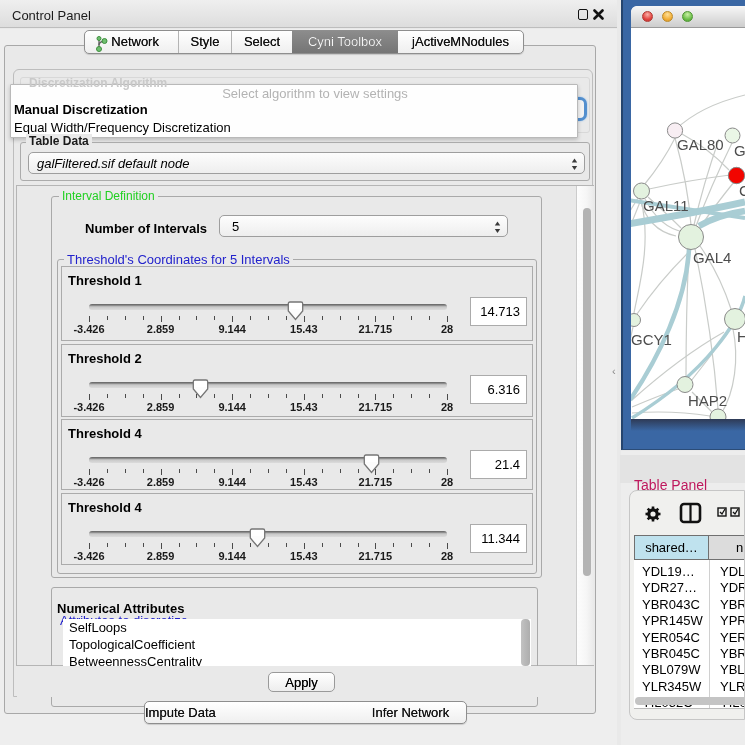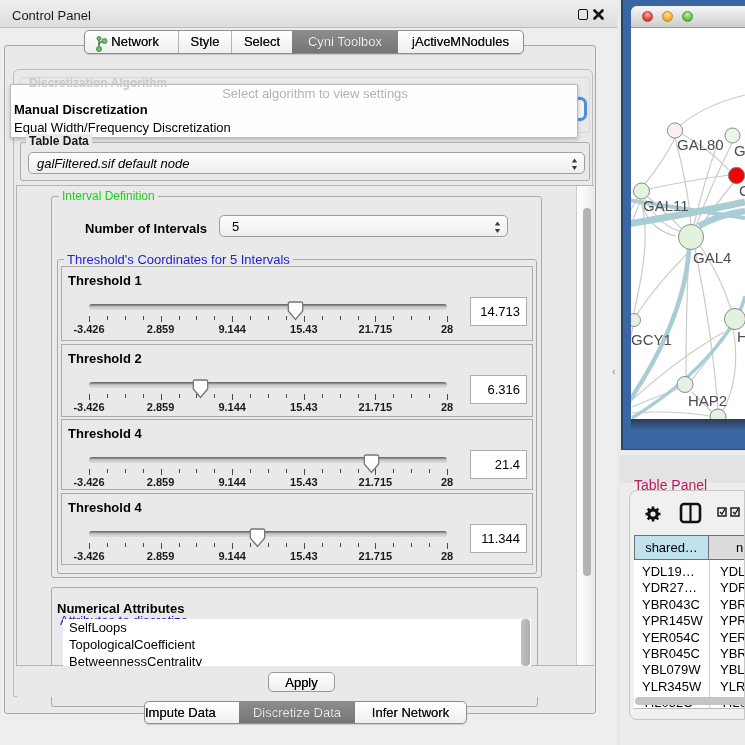--- a/index.html
+++ b/index.html
@@ -227,21 +227,20 @@
   <div style="font-size:13px;color:#000;padding-left:6px;line-height:17px;">SelfLoops<br>TopologicalCoefficient<br>BetweennessCentrality</div>
 </div>
 <div class="abs" style="left:521px;top:619px;width:9px;height:47px;background:linear-gradient(90deg,#C2C2C2,#ADADAD);border-radius:4px;"></div>
 
 <div class="abs" style="left:17px;top:666px;width:576px;height:31px;background:#E9E9E9;"></div>
 
 <div class="abs" style="left:268px;top:672px;width:67px;height:20px;background:linear-gradient(#FFFFFF,#EDEDED);border:1px solid #999;border-radius:5px;text-align:center;font-size:13px;line-height:19px;text-shadow:0 0 0.6px rgba(17,17,17,0.9);">Apply</div>
 
 <div class="abs" style="left:144px;top:701px;width:323px;height:23px;background:linear-gradient(#FFFFFF,#EFEFEF);border:1px solid #8E8E8E;border-radius:5px;box-shadow:0 1px 1px rgba(0,0,0,0.15);font-size:13px;font-weight:normal;color:#111;text-shadow:0 0 0.6px rgba(17,17,17,0.9);">
   <div class="abs" style="left:0;top:0;width:94px;height:21px;line-height:21px;text-align:left;">Impute Data</div>
-  <div class="abs" style="left:94px;top:0;width:116px;height:21px;line-height:21px;text-align:center;background:linear-gradient(#8C8C8C,#757575);color:#F0F0F0;">Discretize Data</div>
   <div class="abs" style="left:210px;top:0;width:111px;height:21px;line-height:21px;text-align:center;">Infer Network</div>
 </div>
 
 <div class="abs" style="left:621px;top:0;width:124px;height:450px;background:#3A67A4;border-left:2px solid #26456E;border-bottom:1px solid #2B4C77;"></div>
 
 <div class="abs" style="left:631px;top:6px;width:114px;height:413px;background:#fff;border-radius:6px 0 0 0;overflow:hidden;">
   <div class="abs" style="left:0;top:0;width:114px;height:22px;background:linear-gradient(#F7F7F7,#CDCDCD);border-bottom:1px solid #9A9A9A;border-radius:6px 0 0 0;">
     <div class="abs" style="left:10.5px;top:5px;width:11px;height:11px;border-radius:50%;background:radial-gradient(circle at 50% 28%,#F9AFA7,#E2423E 62%,#B93732);border:1px solid #AE3A35;"></div>
     <div class="abs" style="left:30.5px;top:5px;width:11px;height:11px;border-radius:50%;background:radial-gradient(circle at 50% 28%,#FDDF97,#F2AE37 62%,#CE9028);border:1px solid #BC8A28;"></div>
     <div class="abs" style="left:50.5px;top:5px;width:11px;height:11px;border-radius:50%;background:radial-gradient(circle at 50% 28%,#C8EFA4,#6CBE49 62%,#4F9E33);border:1px solid #4E9433;"></div>

